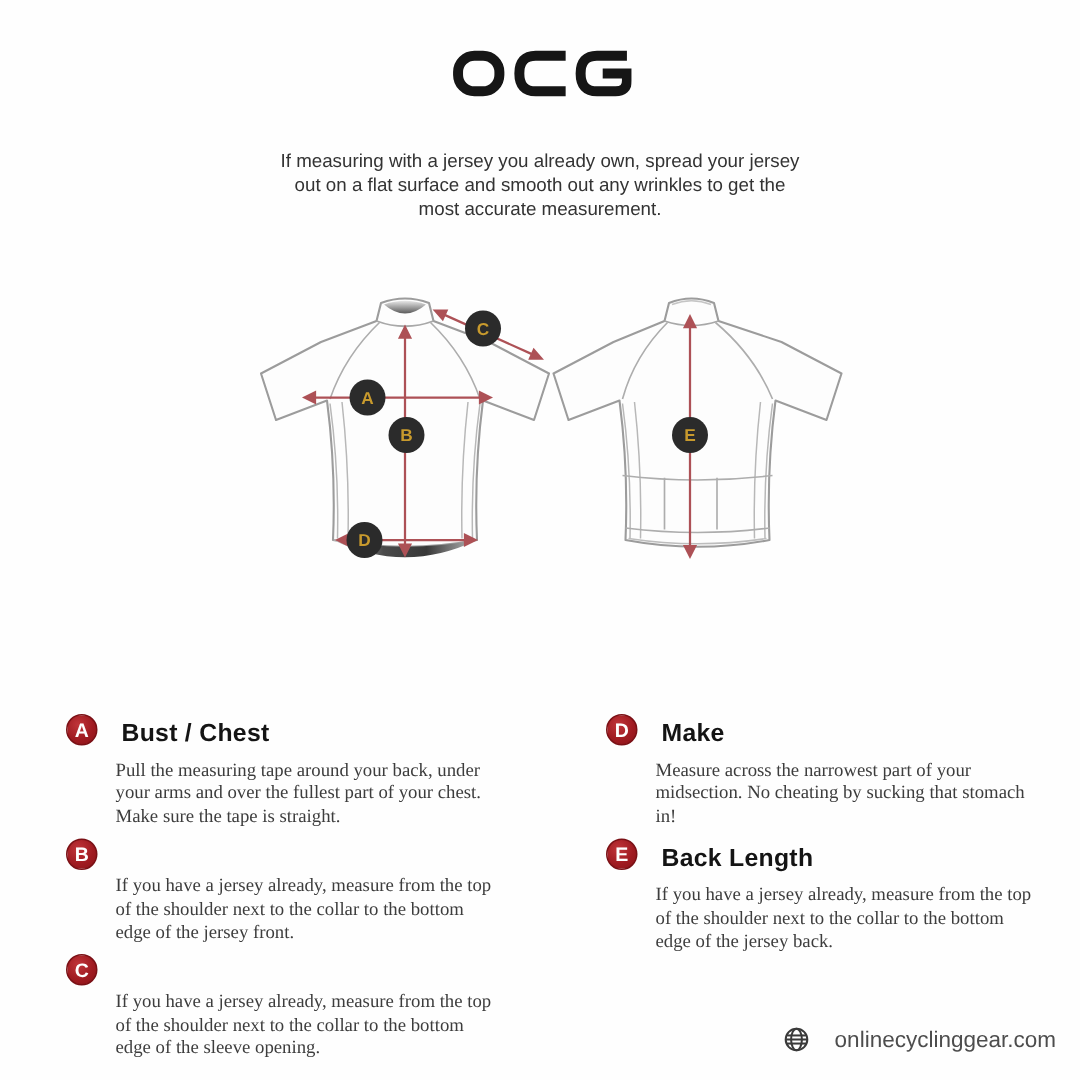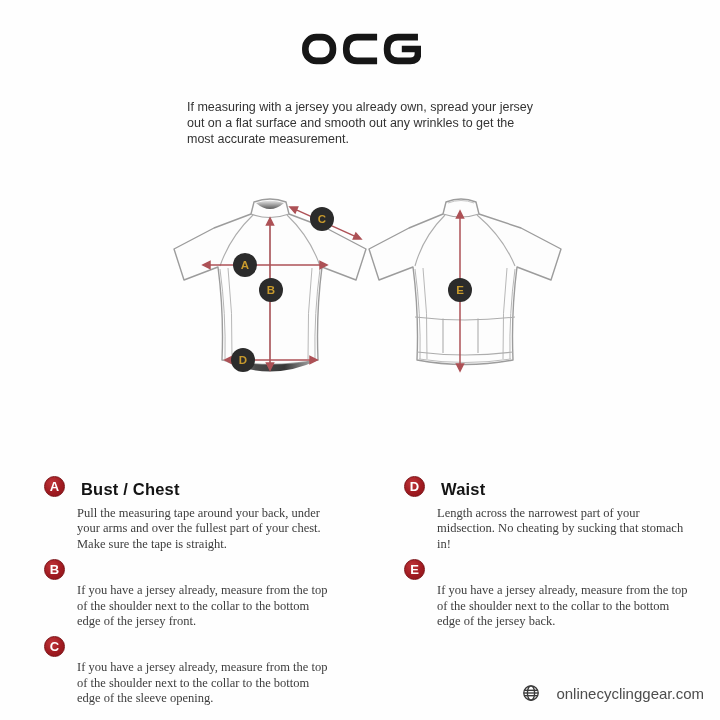--- a/index.html
+++ b/index.html
@@ -12,21 +12,21 @@
     position:absolute; width:1px; height:1px; overflow:hidden;
     clip:rect(0 0 0 0); white-space:nowrap;
   }
 
   
   .logo-wrap { position:absolute; top:30px; left:0; width:720px; text-align:center; }
   .logo-wrap svg { display:inline-block; }
 
   .intro {
     position:absolute; top:86px; left:187px; width:346px;
-    text-align:left; font-size:12.5px; line-height:1.3; color:#333333;
+    text-align:center; font-size:12.5px; line-height:1.3; color:#333333;
   }
 
   
   .jersey-front { position:absolute; left:170px; top:193px; }
   .jersey-back  { position:absolute; left:365px; top:193px; }
 
   .marker-letter {
     font-family:"Liberation Sans", sans-serif;
     font-size:11.5px; font-weight:bold; fill:#c89a2d; text-anchor:middle;
   }
@@ -197,25 +197,26 @@
     </div>
     <div class="m-item">
       <span class="badge">C</span>
       <p class="m-desc">If you have a jersey already, measure from the top of the shoulder next to the collar to the bottom edge of the sleeve opening.</p>
     </div>
   </div>
 
   <div class="col col-right">
     <div class="m-item">
       <span class="badge">D</span>
-      <h3 class="m-title">Waist</h3>
-      <p class="m-desc">Length across the narrowest part of your midsection. No cheating by sucking that stomach in!</p>
+      <h3 class="m-title">Make</h3>
+      <p class="m-desc">Measure across the narrowest part of your midsection. No cheating by sucking that stomach in!</p>
     </div>
     <div class="m-item">
       <span class="badge">E</span>
+      <h3 class="m-title">Back Length</h3>
       <p class="m-desc">If you have a jersey already, measure from the top of the shoulder next to the collar to the bottom edge of the jersey back.</p>
     </div>
   </div>
 
   <div class="footer">
     <svg width="18" height="18" viewBox="0 0 20 20">
       <g fill="none" stroke="#3a3a3a" stroke-width="1.5">
         <circle cx="10" cy="10" r="8"></circle>
         <path d="M 2.6 7 H 17.4"></path>
         <path d="M 2 10 H 18"></path>

